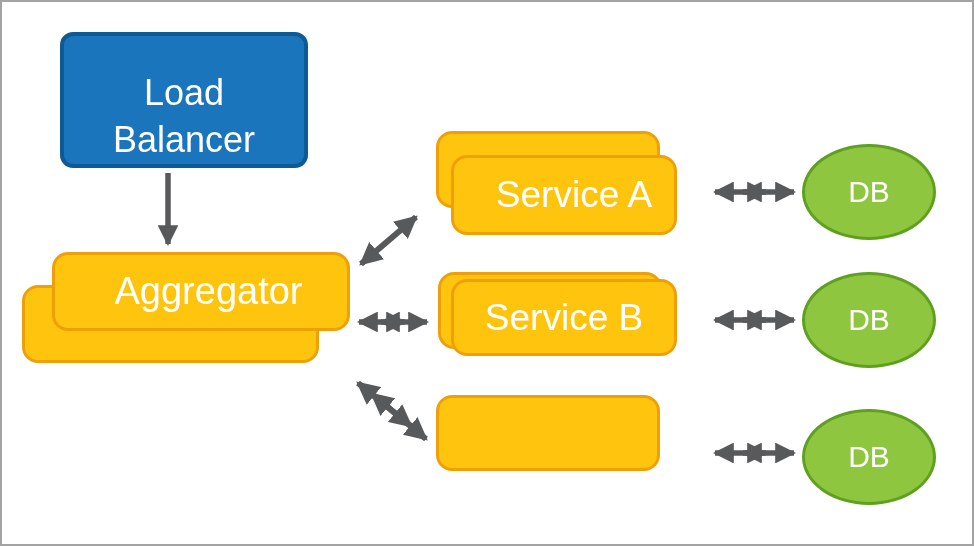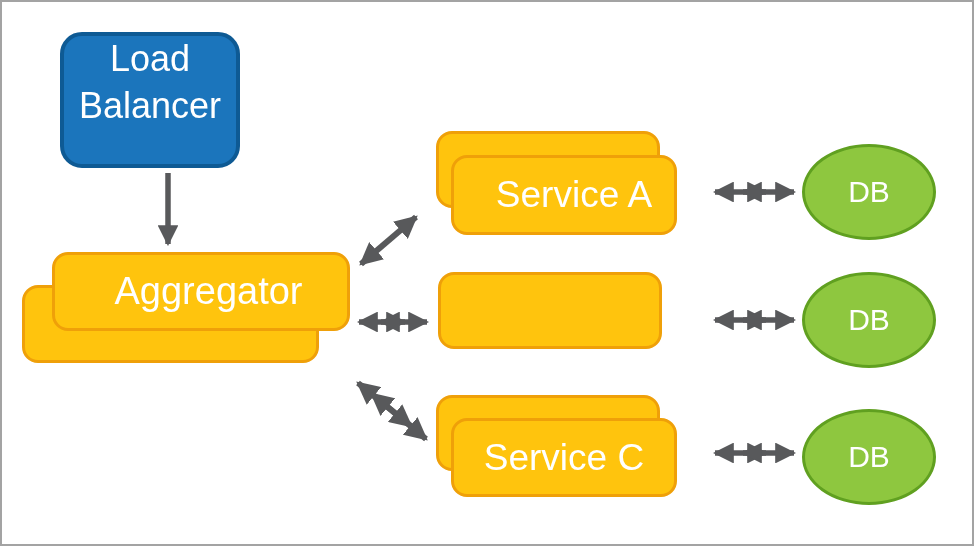--- a/index.html
+++ b/index.html
@@ -35,27 +35,27 @@
   }
   
   .node-label {
     color: var(--node-text, #ffffff);
     text-align: center;
     user-select: none;
   }
   #lb-node {
     position: absolute;
     left: 58px; top: 30px;
-    width: 180px; height: 136px;
+    width: 248px; height: 136px;
     box-sizing: border-box;
     background: var(--node-blue-fill, #1B75BC);
     border: 4px solid var(--node-blue-border, #0E5A94);
-    border-radius: 22px;
+    border-radius: 13px;
     display: flex;
-    align-items: flex-start;
+    align-items: flex-end;
     justify-content: center;
     z-index: 2;
   }
   #lb-node .node-label {
     font-size: 36px;
     line-height: 1.3;
     padding: 0 10px;
   }
   .card {
     position: absolute;
@@ -142,25 +142,25 @@
   <div id="agg-front" class="card front">
     <div class="node-label">Aggregator</div>
   </div>
 
   <div id="svc-a-back" class="card"></div>
   <div id="svc-a-front" class="card front">
     <div class="node-label">Service A</div>
   </div>
 
   <div id="svc-b-back" class="card"></div>
+  <div id="svc-b-front" class="card front">
+    <div class="node-label">Service B</div>
+  </div>
 
   <div id="svc-c-back" class="card"></div>
-  <div id="svc-c-front" class="card front">
-    <div class="node-label">Service C</div>
-  </div>
 
   <div id="db-1" class="db-node">
     <div class="node-label">DB</div>
   </div>
   <div id="db-2" class="db-node">
     <div class="node-label">DB</div>
   </div>
   <div id="db-3" class="db-node">
     <div class="node-label">DB</div>
   </div>

